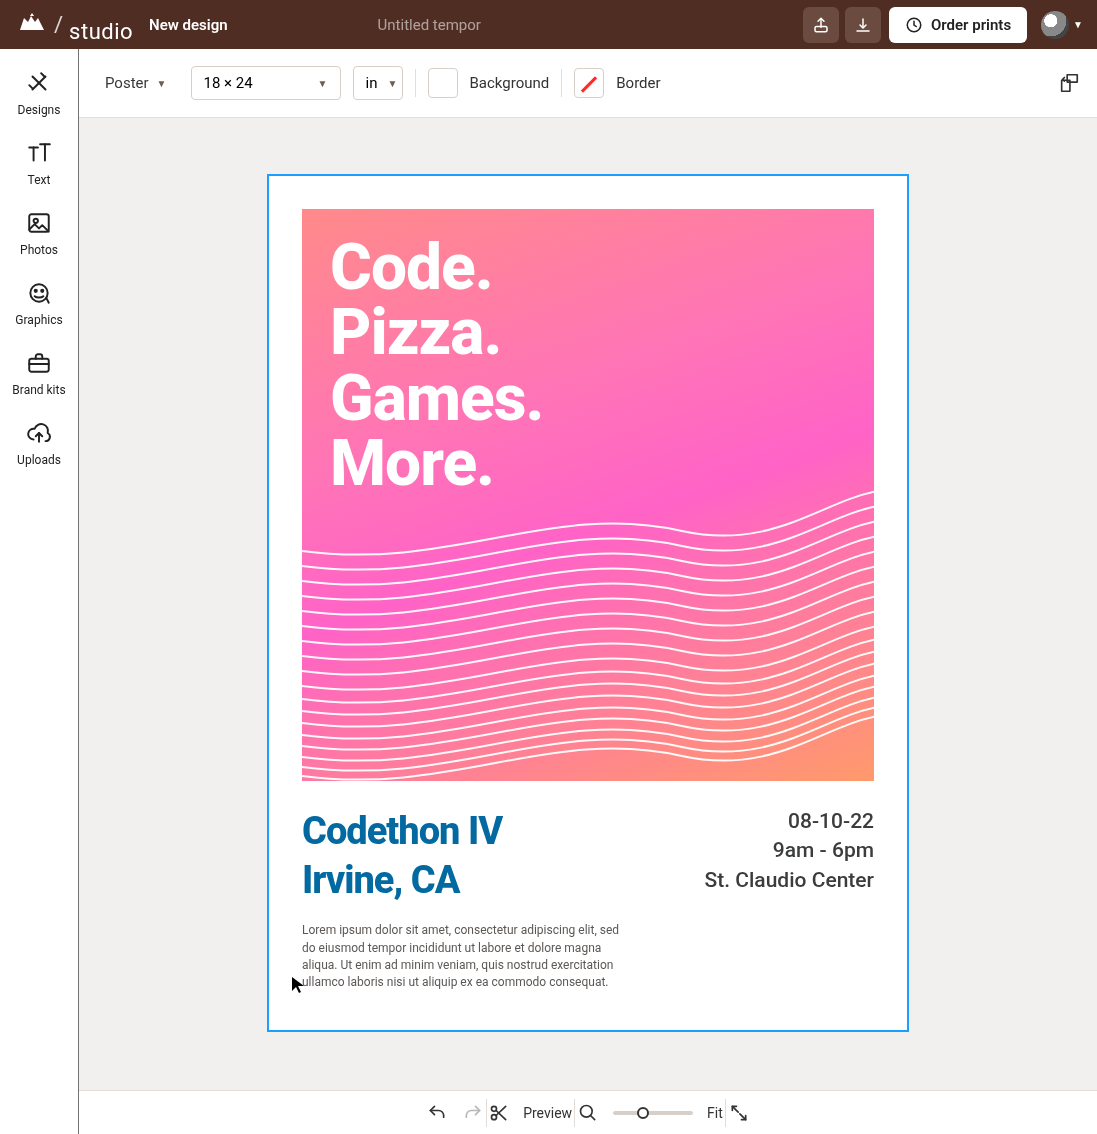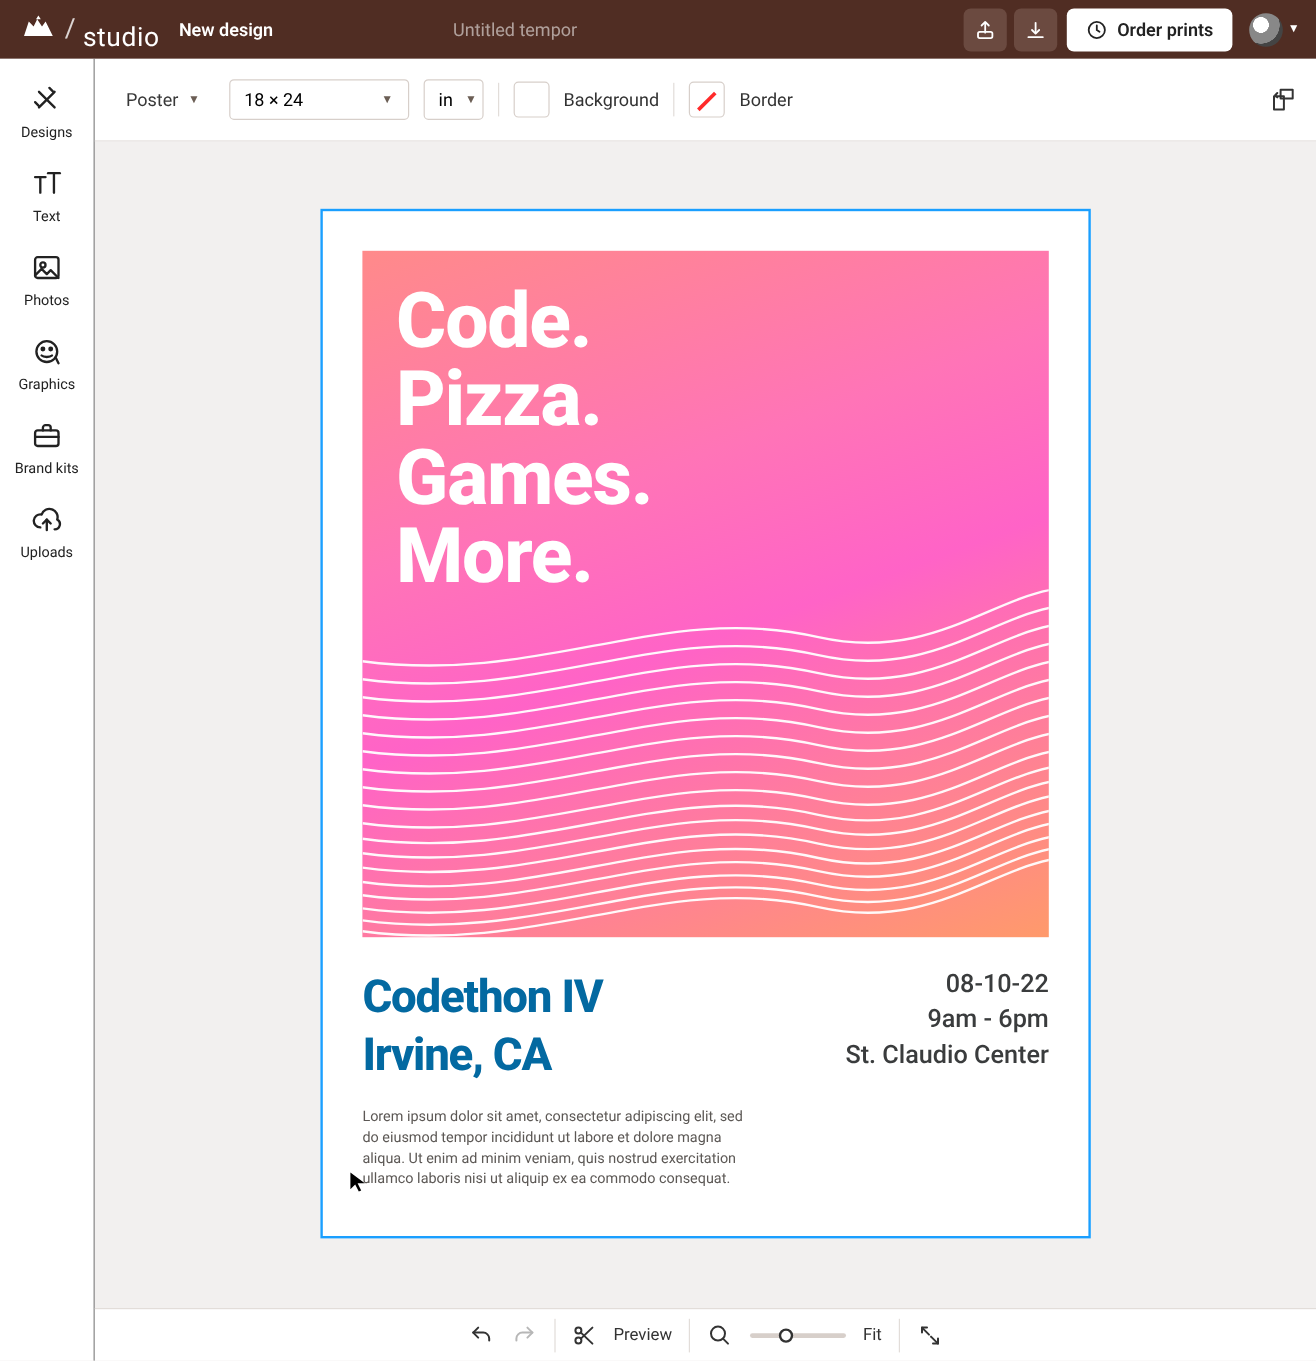--- a/index.html
+++ b/index.html
@@ -211,21 +211,21 @@
   width: 14px; height: 18px;
 }
 
 
 .footer {
   height: 44px;
   border-top: 1px solid #e2ddd9;
   background: #fff;
   display: flex; align-items: center;
   padding: 0 14px;
-  gap: 14px;
+  gap: 2px;
   justify-content: center;
 }
 .footer .grp { display:flex; align-items:center; gap:14px; }
 .fbtn { width: 22px; height: 22px; display:flex; align-items:center; justify-content:center; cursor:pointer; color:#333; }
 .fbtn.disabled { opacity: .35; }
 .footer .label { font-size: 14px; color: #333; }
 .zoom-track {
   width: 80px; height: 4px; background: #d7cfca; border-radius: 2px; position: relative;
 }
 .zoom-knob {

